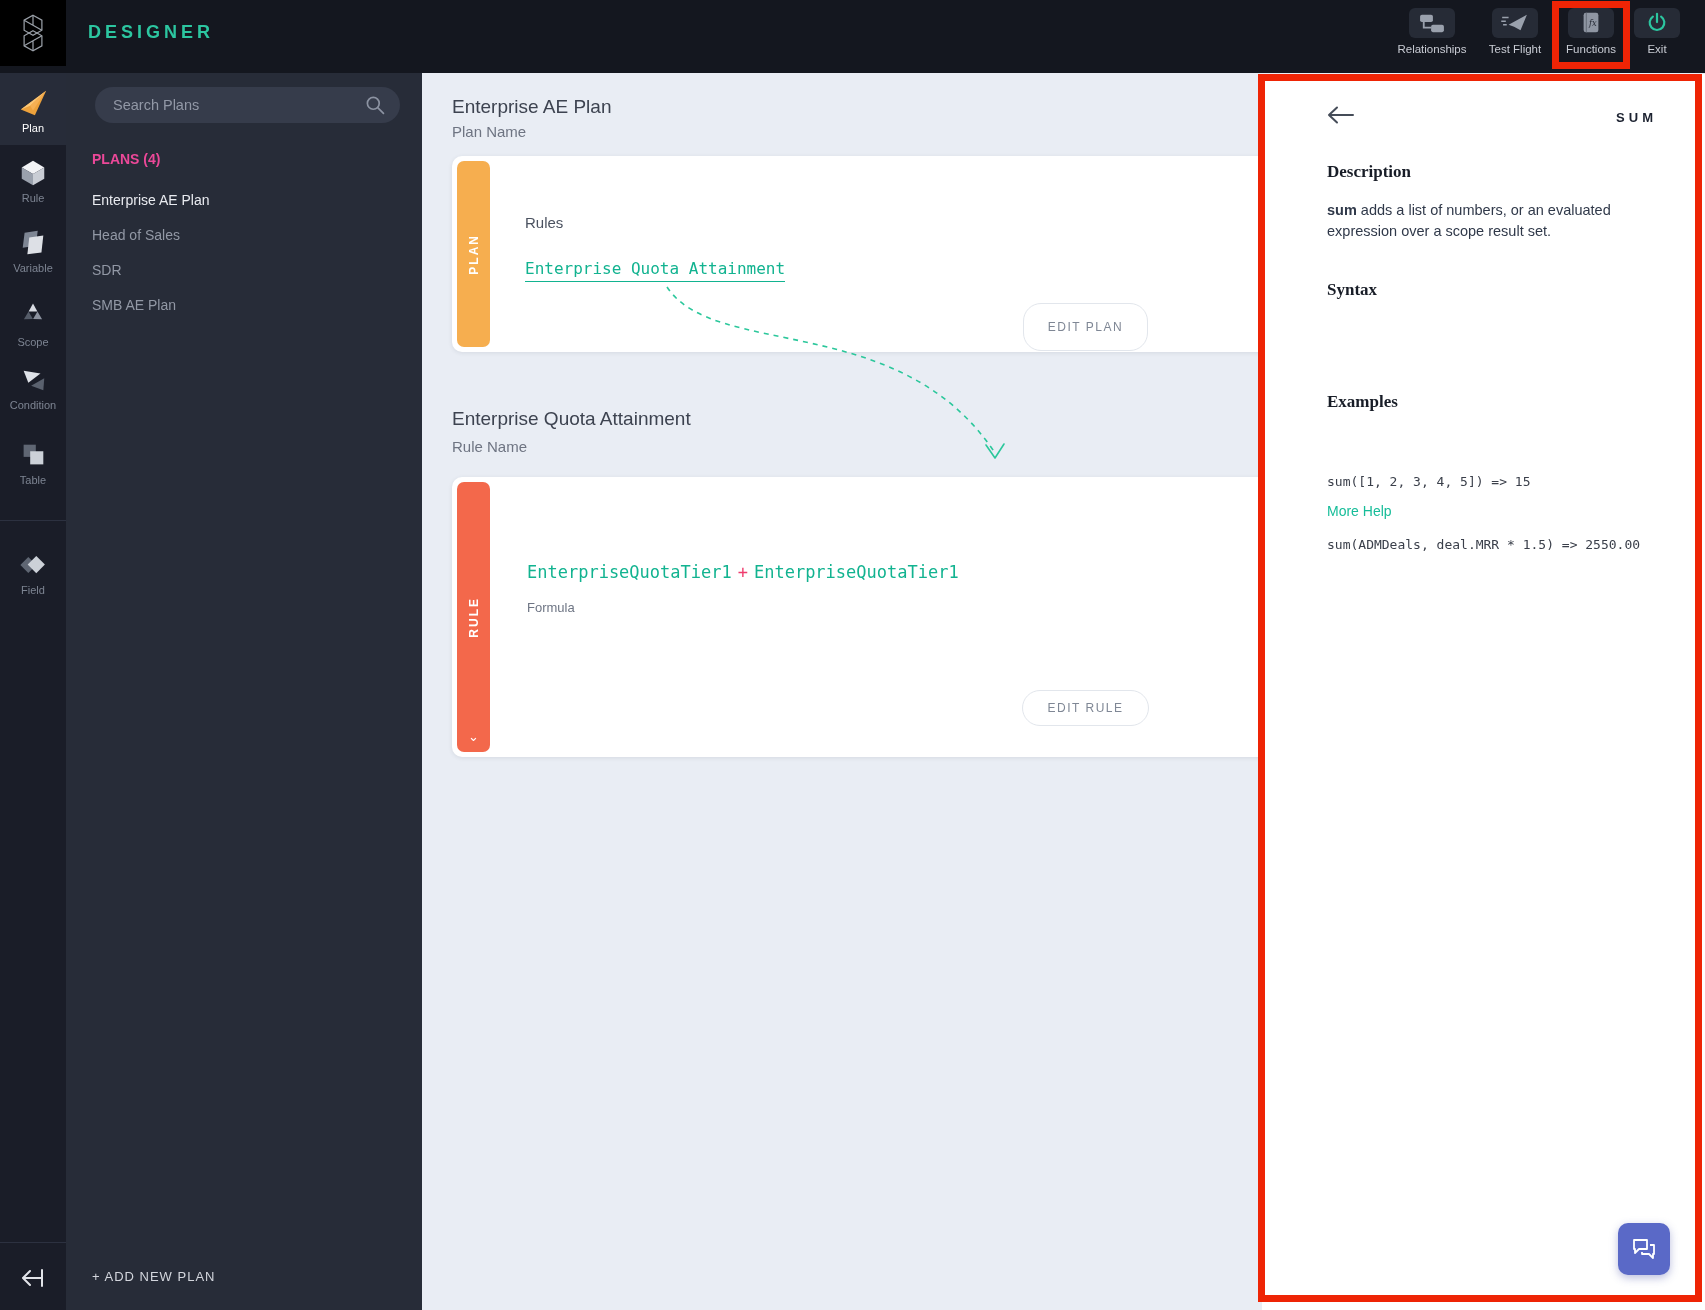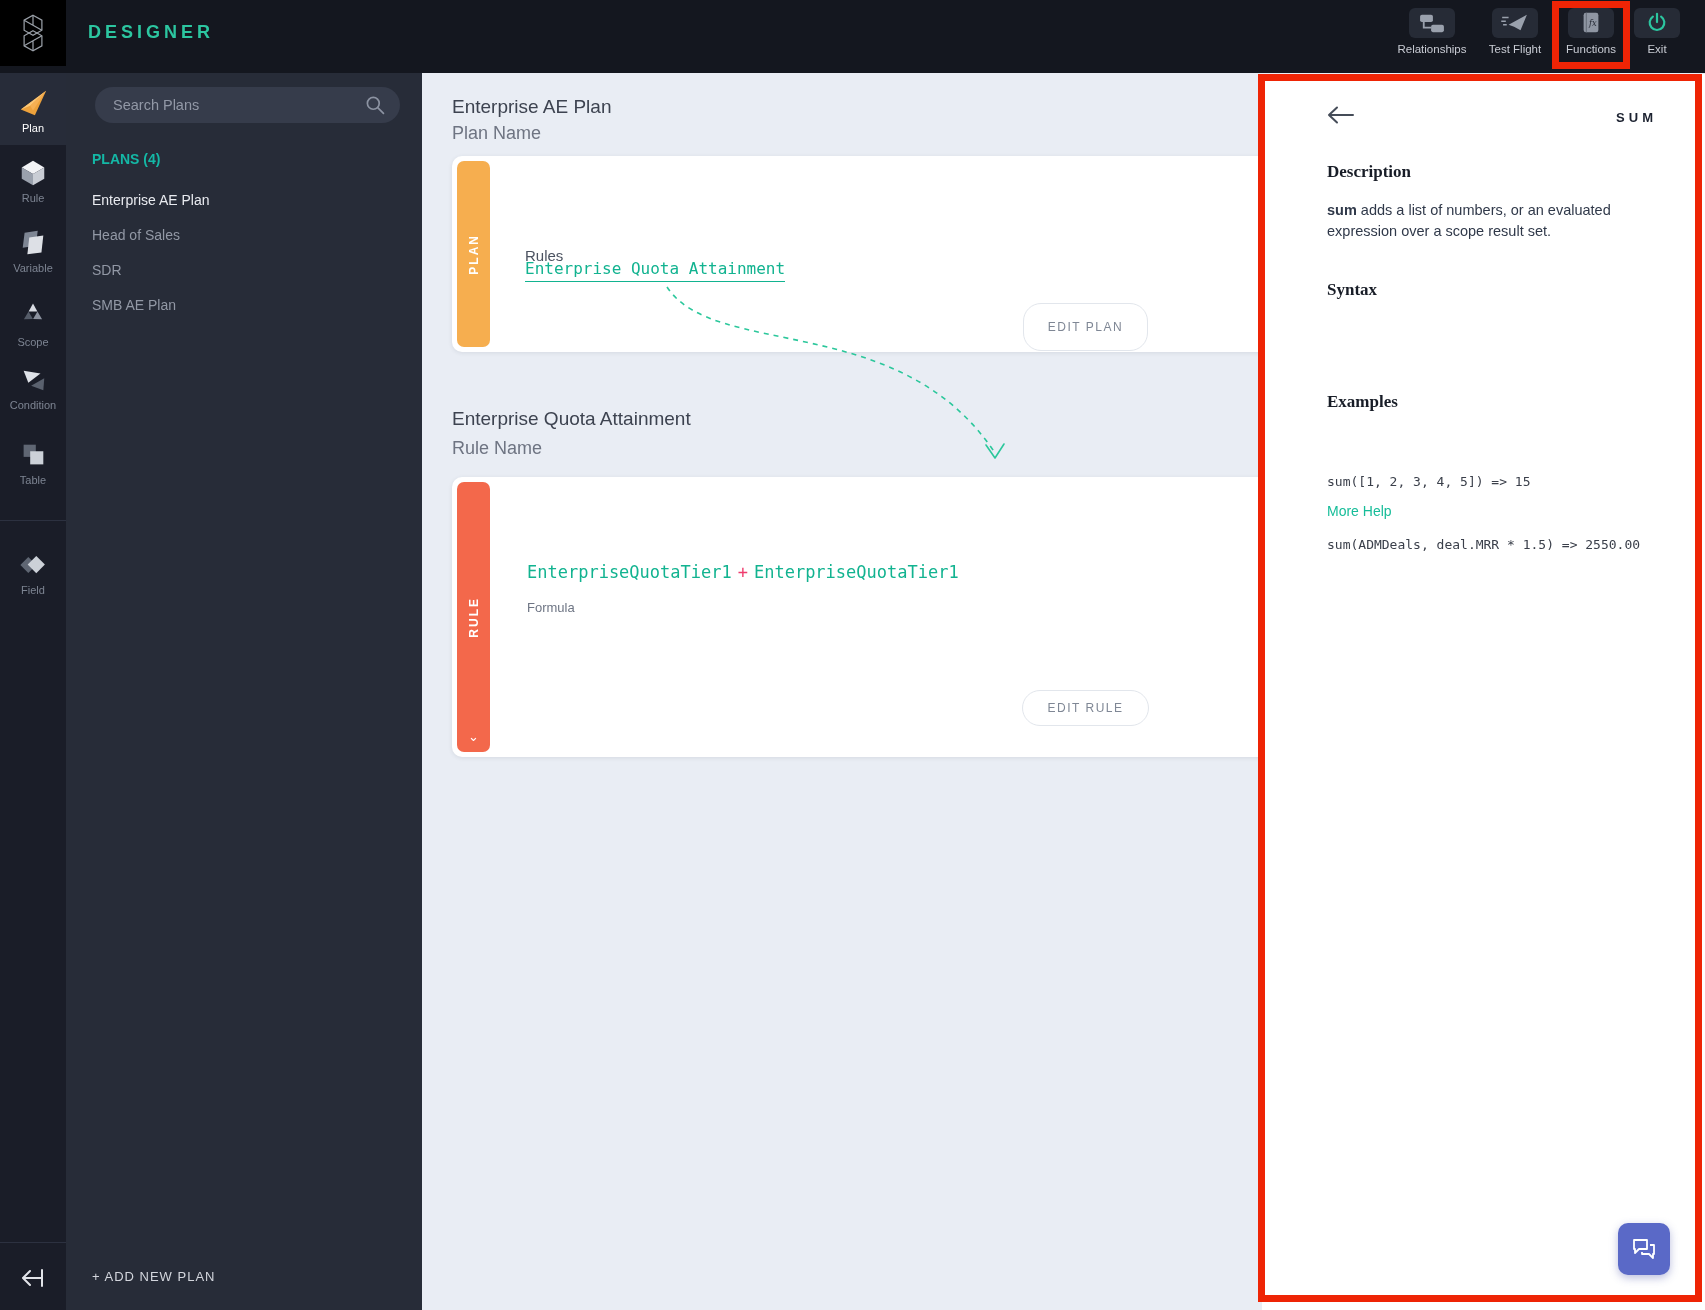--- a/index.html
+++ b/index.html
@@ -21,27 +21,27 @@
   .rail-item { position:absolute; left:0; width:66px; display:flex; flex-direction:column; align-items:center; gap:4px; cursor:pointer; }
   .rail-label { font-size:11px; color:#7d8492; }
   .rail-item.active .rail-label { color:#ffffff; }
   .rail-divider { position:absolute; left:0; width:66px; height:1px; background:#2c3140; }
   .collapse-btn { position:absolute; left:17px; top:1192px; width:32px; height:26px; cursor:pointer; }
   
   .plans-panel { position:absolute; left:66px; top:73px; width:356px; height:1237px; background:#272c38; z-index:14; }
   .search-box { position:absolute; left:29px; top:14px; width:305px; height:36px; border-radius:18px; background:#363c4b; display:flex; align-items:center; padding:0 14px 0 18px; }
   .search-box input { flex:1; background:transparent; border:none; outline:none; font-size:14.5px; color:#cfd3db; font-family:"Liberation Sans", sans-serif; }
   .search-box input::placeholder { color:#9298a6; }
-  .plans-title { position:absolute; left:26px; top:78px; font-size:14px; font-weight:bold; color:#14b8a6; }
+  .plans-title { position:absolute; left:26px; top:78px; font-size:14px; font-weight:bold; color:#ec4899; }
   .plan-item { position:absolute; left:26px; font-size:14px; color:#9298a5; cursor:pointer; }
   .plan-item.active { color:#e9ebf0; }
   .add-plan { position:absolute; left:26px; top:1196px; font-size:13px; letter-spacing:1px; color:#d3d6dd; cursor:pointer; }
   
   .sec-title { position:absolute; font-size:19px; font-weight:500; color:#3d4350; }
-  .sec-sub { position:absolute; font-size:18px; color:#6e7482; }
+  .sec-sub { position:absolute; font-size:15px; color:#6e7482; }
   .card { position:absolute; background:#fff; border-radius:10px; box-shadow:0 1px 4px rgba(40,50,70,.10); z-index:1; }
   .side-tab { position:absolute; width:33px; border-radius:7px; z-index:2; display:flex; align-items:center; justify-content:center; }
   .side-tab .tab-text { writing-mode:vertical-rl; transform:rotate(180deg); color:#fff; font-size:12px; font-weight:bold; letter-spacing:2px; }
   .tab-chevron { position:absolute; left:0; right:0; bottom:8px; text-align:center; color:#fff; font-size:13px; cursor:pointer; }
   .rules-label { position:absolute; font-size:15px; color:#4b5260; }
   .rule-link { position:absolute; font-family:"DejaVu Sans Mono", monospace; font-size:16px; color:#12b390; text-decoration:none; border-bottom:1px solid #12b390; padding-bottom:3px; cursor:pointer; z-index:2; }
   .pill-btn { position:absolute; background:#fff; border:1px solid #e2e6ec; border-radius:18px; display:flex; align-items:center; justify-content:center; font-size:12px; letter-spacing:1.5px; color:#7f8795; cursor:pointer; z-index:2; }
   .formula { position:absolute; font-family:"DejaVu Sans Mono", monospace; font-size:17px; z-index:2; }
   .formula .t { color:#12b390; }
   .formula .op { color:#ef3d6e; padding:0 6px; }
@@ -216,21 +216,21 @@
     <div class="add-plan">+ ADD NEW PLAN</div>
   </div>
 
   <div class="sec-title" style="left:452px; top:96px;">Enterprise AE Plan</div>
   <div class="sec-sub" style="left:452px; top:123px;">Plan Name</div>
 
   <div class="card" style="left:452px; top:156px; width:850px; height:196px;"></div>
   <div class="side-tab" style="left:457px; top:161px; height:186px; background:#f6ae4f;">
     <span class="tab-text">PLAN</span>
   </div>
-  <div class="rules-label" style="left:525px; top:214px; z-index:2;margin-top:33px;">Rules</div>
+  <div class="rules-label" style="left:525px; top:214px; z-index:2;">Rules</div>
   <a class="rule-link" style="left:525px; top:259px;">Enterprise Quota Attainment</a>
   <div class="pill-btn" style="left:1023px; top:303px; width:125px; height:48px;">EDIT PLAN</div>
 
   <svg class="connector">
     <path d="M122 12 C 170 85, 355 35, 450 178" stroke="#2bc79b" stroke-width="1.6" fill="none" stroke-dasharray="5 5"></path>
     <path d="M441 170 L450 183 L459 169" stroke="#2bc79b" stroke-width="1.6" fill="none" stroke-linecap="round" stroke-linejoin="round"></path>
   </svg>
 
   <div class="sec-title" style="left:452px; top:408px;">Enterprise Quota Attainment</div>
   <div class="sec-sub" style="left:452px; top:438px;">Rule Name</div>

